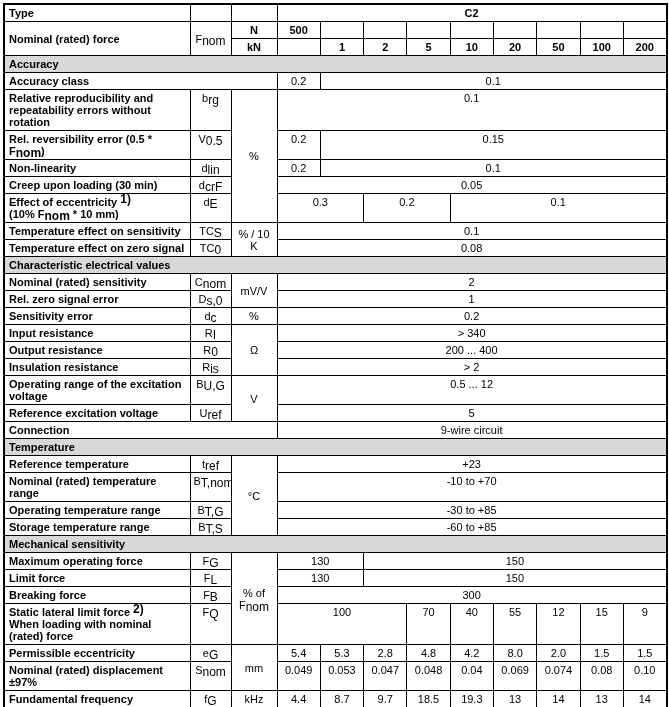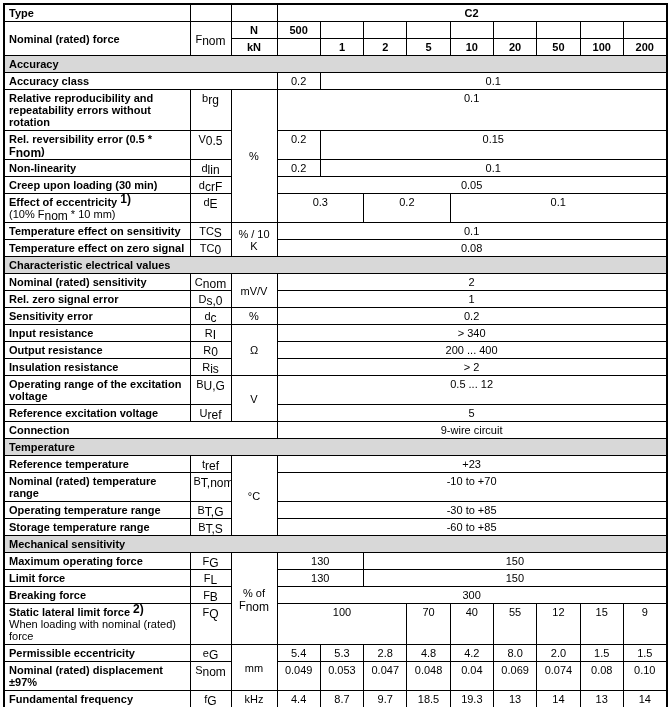--- a/index.html
+++ b/index.html
@@ -22,21 +22,21 @@
   #spec td.param { text-align: left; font-weight: bold; padding-left: 4px; }
   #spec td.vmid { vertical-align: middle; }
   #spec td.bold { font-weight: bold; }
   #spec tr.section td {
     background: var(--section-bg, #d8d8d8);
     font-weight: bold; text-align: left; padding-left: 4px;
   }
   #spec sub, #spec sup { font-size: 12px; line-height: 0; }
   #spec sub { vertical-align: -2px; }
   #spec sup { vertical-align: 3px; }
-  #spec .light { font-weight: normal; }
+  #spec .light { font-weight: bold; }
 </style>
 </head>
 <body>
 
 <div id="screen">
   <table id="spec">
     <colgroup>
       <col style="width:186px">
         <col style="width:41px">
         <col style="width:46px">

